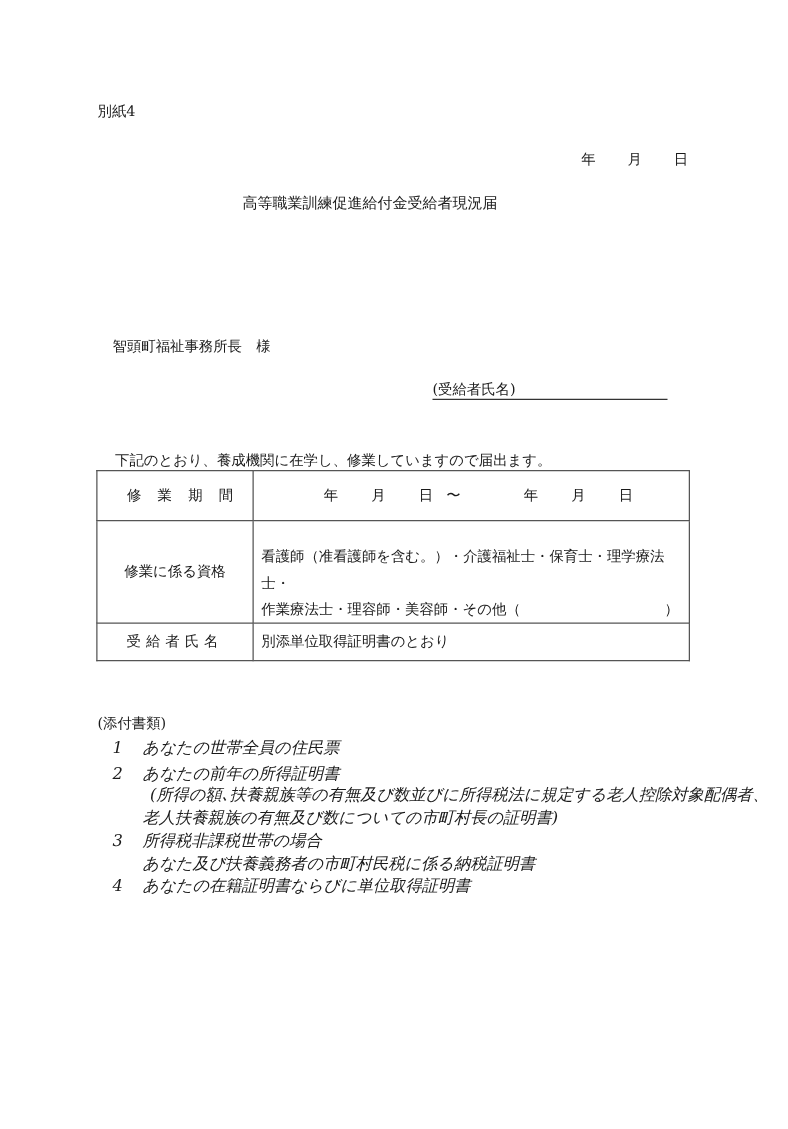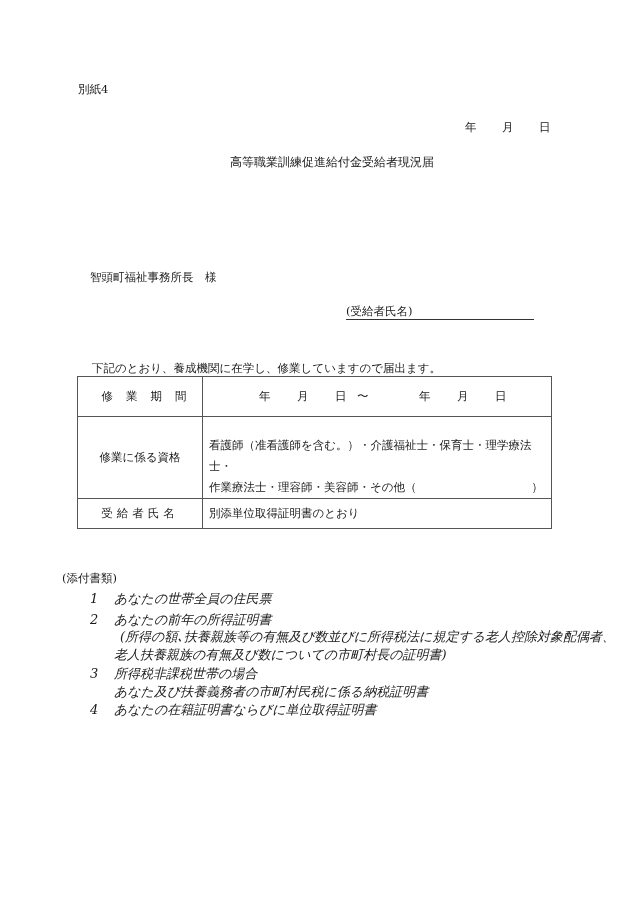--- a/index.html
+++ b/index.html
@@ -5,41 +5,41 @@
   html, body { margin:0; padding:0; }
   body {
     width:630px; height:903px; background:#ffffff; position:relative; overflow:hidden;
     font-family: "DejaVu Serif", "Liberation Serif", serif; color:#1a1a1a;
   }
   .abs { position:absolute; white-space:nowrap; }
   .t12 { font-size:11.5px; line-height:14px; }
   #annex { left:78px; top:82px; }
   #date { left:465px; top:120px; word-spacing:0; }
   #date span { display:inline-block; }
-  #title { left:0; width:592px; text-align:center; top:154px; font-size:12px;padding-left:36px; }
+  #title { left:0; width:592px; text-align:center; top:154px; font-size:12px; }
   #addressee { left:90px; top:232px;margin-top:38px; }
   #name-line { left:346px; top:304px; width:188px; border-bottom:1px solid #333; padding-bottom:1px; }
   #intro { left:92px; top:361px; }
   table#form {
     position:absolute; left:77px; top:376px; width:475px; border-collapse:collapse;
     font-size:11.5px;
   }
   #form td { border:1px solid #555; padding:0; }
   #form td.lbl { width:124px; text-align:center; }
   #form td.val { padding-left:6px; }
   .spaced { letter-spacing:6px; }
   .spaced2 { letter-spacing:13px;margin-left:21px; }
   .row1 td { height:39px; }
   .row2 td { height:39px; }
   .row3 td { height:62px; }
   .row4 td { height:29px; }
   .period { display:flex; padding-left:50px; }
   .period span { display:inline-block; }
   .qual-line { line-height:21px; }
-  #attach { left:62px; top:571px; }
+  #attach { left:78px; top:571px; }
   .att { position:absolute; white-space:nowrap; font-size:13px; line-height:14px;font-style:italic; }
   .num { display:inline-block; width:24px; }
 </style>
 </head>
 <body>
 
 <div class="abs t12" id="annex">別紙4</div>
 
 <div class="abs t12" id="date">
   <span style="width:37px">年</span><span style="width:37px">月</span><span>日</span>

